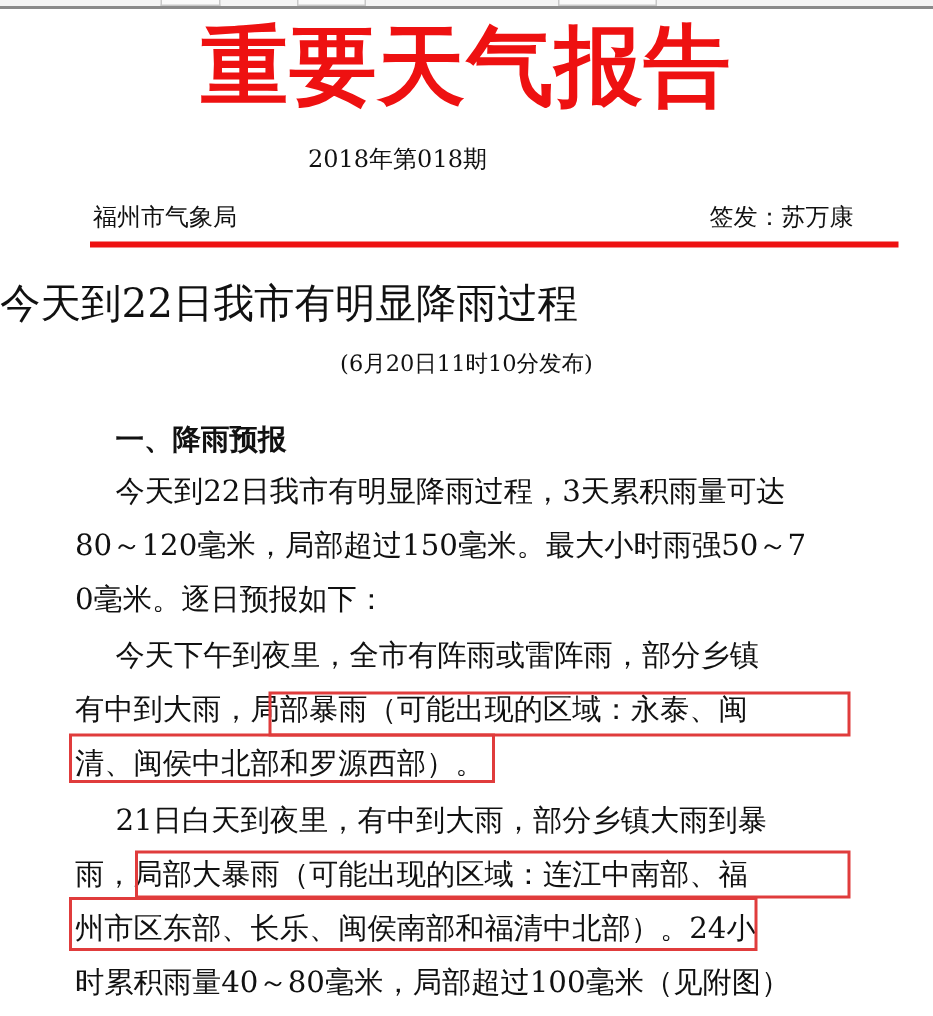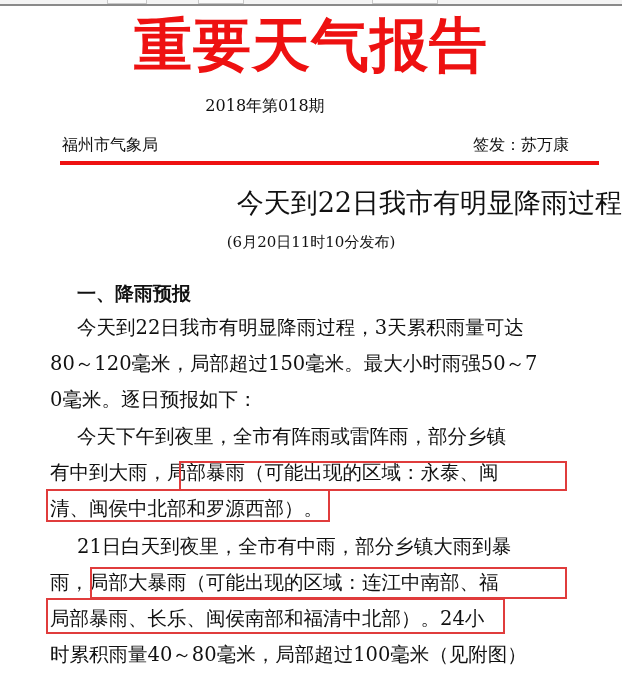--- a/index.html
+++ b/index.html
@@ -22,21 +22,21 @@
     font-family: Liberation Mono, monospace; line-height:64px;
   }
   .issue {
     position:absolute; left:0; top:96px; width:530px; text-align:center;
     font-size:16px; line-height:20px;
   }
   .org { position:absolute; left:62px; top:135px; font-size:16px; font-family:"DejaVu Sans", sans-serif; }
   .signer { position:absolute; right:53px; top:135px; font-size:16px; font-family:"DejaVu Sans", sans-serif; }
   .red-rule { position:absolute; left:60px; top:161px; width:539px; height:4px; background:#ee1111; }
   .headline {
-    position:absolute; left:0; top:186px; width:622px; text-align:right;
+    position:absolute; left:0; top:186px; width:622px; text-align:left;
     font-size:27px; line-height:34px;
   }
   .pubtime {
     position:absolute; left:0; top:232px; width:622px; text-align:center;
     font-size:15px; line-height:20px;
   }
   .section {
     position:absolute; left:77px; top:280px; font-size:19px; font-weight:bold;
     font-family:"DejaVu Sans", sans-serif; line-height:26px;text-align:center;
   }
@@ -65,21 +65,21 @@
 <div class="pubtime">(6月20日11时10分发布)</div>
 
 <div class="section">一、降雨预报</div>
 
 <div class="line" style="top:315px;left:77px">今天到22日我市有明显降雨过程，3天累积雨量可达</div>
 <div class="line" style="top:351px">80～120毫米，局部超过150毫米。最大小时雨强50～7</div>
 <div class="line" style="top:387px">0毫米。逐日预报如下：</div>
 <div class="line" style="top:424px;left:77px">今天下午到夜里，全市有阵雨或雷阵雨，部分乡镇</div>
 <div class="line" style="top:460px">有中到大雨，局部暴雨（可能出现的区域：永泰、闽</div>
 <div class="line" style="top:496px">清、闽侯中北部和罗源西部）。</div>
-<div class="line" style="top:534px;left:77px">21日白天到夜里，全市有中雨，部分乡镇大雨到暴</div>
+<div class="line" style="top:534px;left:77px">21日白天到夜里，有中到大雨，部分乡镇大雨到暴</div>
 <div class="line" style="top:570px">雨，局部大暴雨（可能出现的区域：连江中南部、福</div>
-<div class="line" style="top:606px">局部暴雨、长乐、闽侯南部和福清中北部）。24小</div>
+<div class="line" style="top:606px">州市区东部、长乐、闽侯南部和福清中北部）。24小</div>
 <div class="line" style="top:642px">时累积雨量40～80毫米，局部超过100毫米（见附图）</div>
 
 <div class="hl" style="left:179px;top:461px;width:388px;height:30px"></div>
 <div class="hl" style="left:46px;top:489px;width:284px;height:33px"></div>
 <div class="hl" style="left:90px;top:567px;width:477px;height:32px"></div>
 <div class="hl" style="left:46px;top:598px;width:459px;height:36px"></div>
 
 </body></html>

